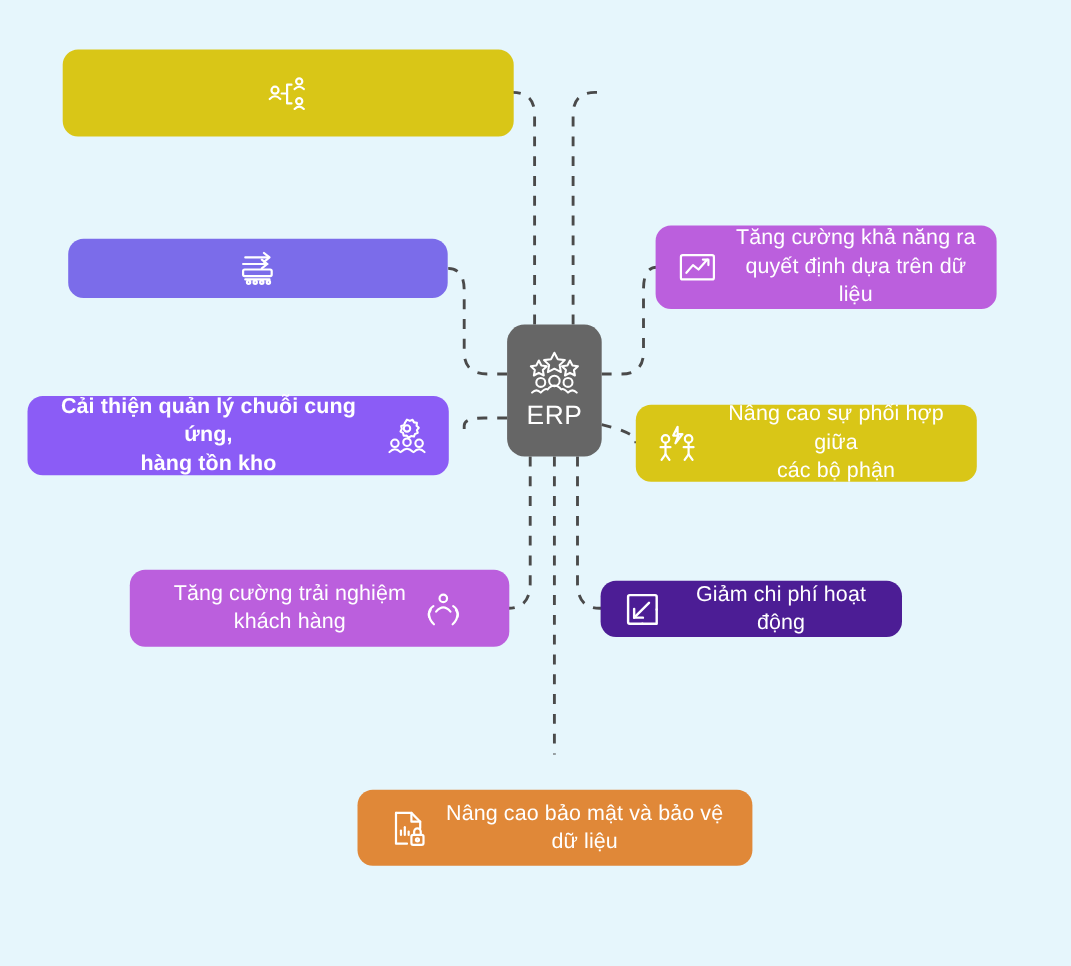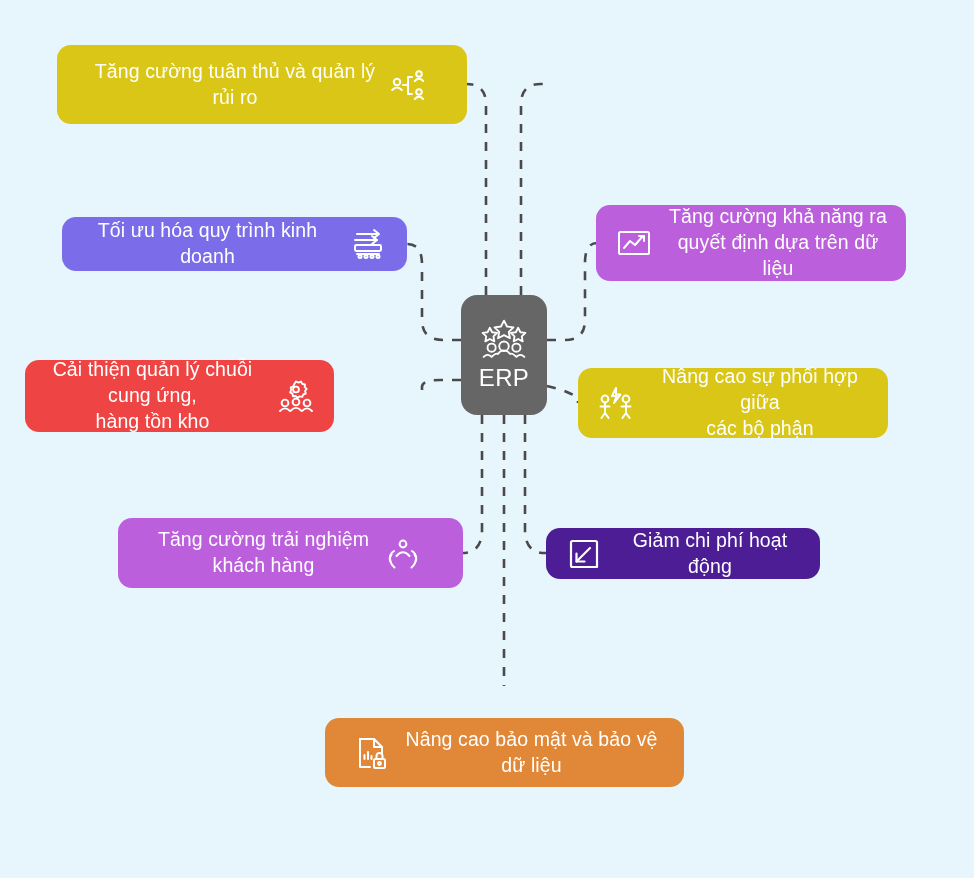--- a/index.html
+++ b/index.html
@@ -114,39 +114,36 @@
         <circle cx="26" cy="32" r="5.4"></circle>
         <circle cx="12" cy="33.5" r="4.6"></circle>
         <circle cx="40" cy="33.5" r="4.6"></circle>
         <path d="M3 44 q4.5 -4.6 9 0 q5 -5 7 -3.2 q3 -4.2 7 -4.2 q4 0 7 4.2 q2 -1.8 7 3.2 q4.5 -4.6 9 0"></path>
       </svg>
     </span>
     <span class="label">ERP</span>
   </div>
 
   <div class="node icon-right" style="left:57px; top:45px; width:410px; height:79px; background:#d9c617;">
-    <span class="label">Tăng cường tuân thủ và quản lý
-rủi ro</span>
     <span class="ico">
       <svg viewBox="0 0 40 40" fill="none" stroke="#ffffff" stroke-width="2" stroke-linecap="round" stroke-linejoin="round">
         <circle cx="8" cy="17" r="3.2"></circle>
         <path d="M3.2 25 q4.8 -5 9.6 0"></path>
         <circle cx="30" cy="9" r="2.8"></circle>
         <path d="M25.8 16 q4.2 -4.3 8.4 0"></path>
         <circle cx="30" cy="27" r="2.8"></circle>
         <path d="M25.8 34 q4.2 -4.3 8.4 0"></path>
         <path d="M14 20 h5 v-8 h4"></path>
         <path d="M19 20 v9 h4"></path>
       </svg>
     </span>
   </div>
 
 
   <div class="node icon-right" style="left:62px; top:217px; width:345px; height:54px; background:#7b6cea;">
-    <span class="label">Tối ưu hóa quy trình kinh doanh</span>
     <span class="ico">
       <svg viewBox="0 0 40 40" fill="none" stroke="#ffffff" stroke-width="2" stroke-linecap="round" stroke-linejoin="round">
         <path d="M8 10 h20"></path>
         <path d="M6 16 h22"></path>
         <path d="M25 6 l5 4 -5 4"></path>
         <path d="M23 12 l5 4 -5 4"></path>
         <rect x="6" y="21" width="26" height="6" rx="1.4"></rect>
         <path d="M8 30 h22"></path>
         <circle cx="11" cy="32.5" r="1.5"></circle>
         <circle cx="17" cy="32.5" r="1.5"></circle>
@@ -161,21 +158,21 @@
       <svg viewBox="0 0 40 40" fill="none" stroke="#ffffff" stroke-width="2" stroke-linecap="round" stroke-linejoin="round">
         <rect x="5" y="9" width="30" height="22" rx="1.6"></rect>
         <path d="M10 25 l6 -7 5 4 8 -9"></path>
         <path d="M25 13 h5 v5"></path>
       </svg>
     </span>
     <span class="label">Tăng cường khả năng ra
 quyết định dựa trên dữ liệu</span>
   </div>
 
-  <div class="node icon-right" style="left:25px; top:360px; width:309px; height:72px; background:#ef4444;">
+  <div class="node icon-right" style="left:25px; top:360px; width:383px; height:72px; background:#8b5cf6;font-weight:bold;">
     <span class="label">Cải thiện quản lý chuỗi cung ứng,
 hàng tồn kho</span>
     <span class="ico">
       <svg viewBox="0 0 40 40" fill="none" stroke="#ffffff" stroke-width="1.9" stroke-linecap="round" stroke-linejoin="round">
         <path d="M20 5.5 l2.6 1.1 2.4 -1 1.4 2.4 2.6 .4 -.3 2.7 2 1.8 -1.7 2.1 .8 2.5 -2.5 1 -1 2.4 -2.6 -.5 -2.2 1.5 -1.9 -1.9 -2.6 .2 -.6 -2.6 -2.3 -1.3 1.2 -2.4 -.6 -2.6 2.5 -.8 1.1 -2.4 Z"></path>
         <circle cx="20" cy="13.5" r="2.9"></circle>
         <circle cx="9" cy="27" r="3.4"></circle>
         <path d="M4 35 q5 -5.2 10 0"></path>
         <circle cx="20" cy="26" r="3.4"></circle>
         <path d="M15 34.5 q5 -5.2 10 0"></path>

